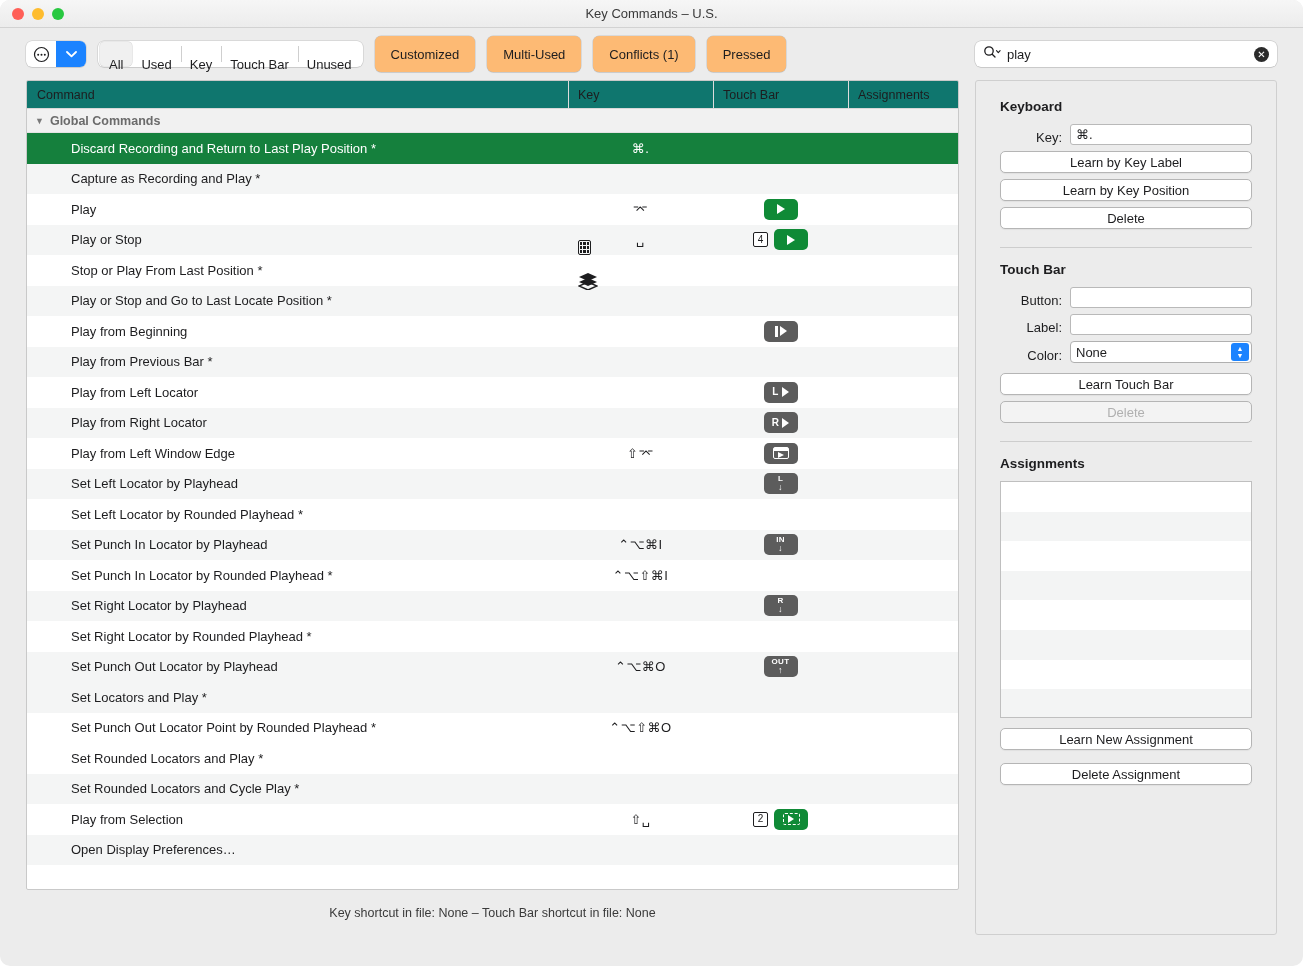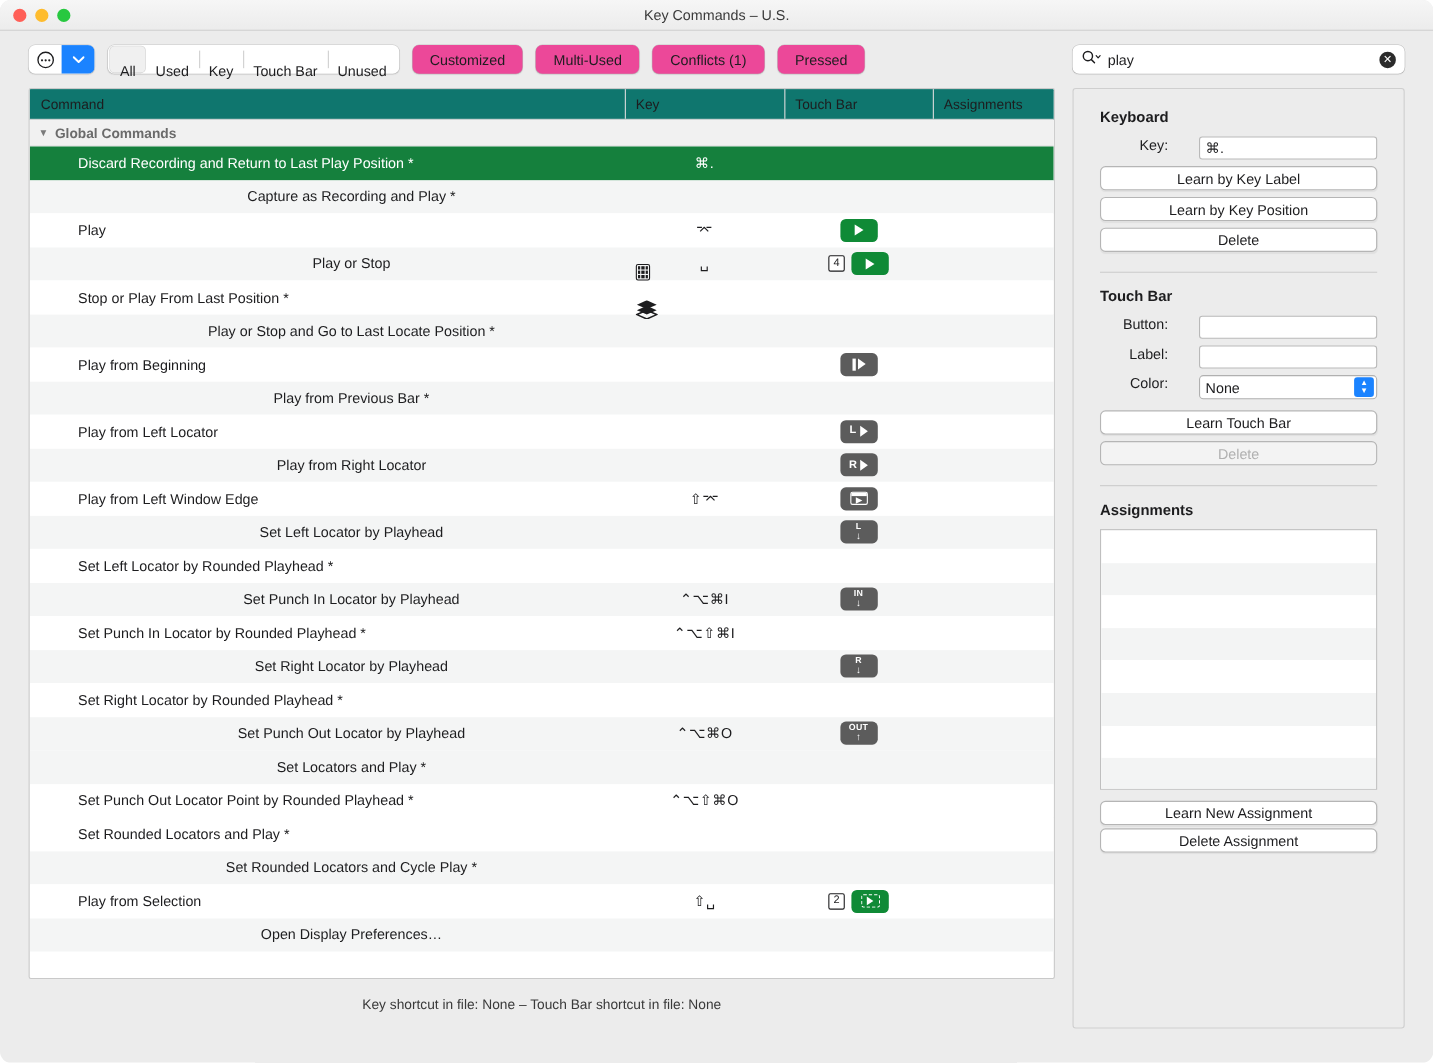--- a/index.html
+++ b/index.html
@@ -66,22 +66,22 @@
     padding: 12px 9px; height: 22px; line-height: 22px;
     border-radius: 4px; position: relative; white-space: nowrap;
   }
   .group .gitem.sel { background: #f0f0f0; box-shadow: 0 0 0 0.5px rgba(0,0,0,.18); }
   .group .gitem + .gitem::before {
     content: ""; position: absolute; left: 0; top: 4px; bottom: 4px;
     width: 1px; background: #cfcfcf;
   }
   .group .gitem.sel::before, .group .gitem.sel + .gitem::before { background: transparent; }
   .tbtn {
-    height: 26px; padding: 0 16px;
-    background: #ec4899; border-radius: 6px;
+    height: 36px; padding: 0 16px;
+    background: #fdba74; border-radius: 6px;
     box-shadow: 0 0 0 0.5px rgba(0,0,0,.16), 0 1px 1px rgba(0,0,0,.07);
     font-size: 13px; color: #1d1d1f;
     display: flex; align-items: center; white-space: nowrap;
   }
   .search {
     margin-left: auto;
     width: 302px; height: 26px;
     background: #ffffff; border-radius: 6px;
     box-shadow: 0 0 0 0.5px rgba(0,0,0,.2), 0 1px 1px rgba(0,0,0,.06);
     display: flex; align-items: center;
@@ -130,21 +130,21 @@
     padding-left: 8px; gap: 6px;
   }
   .chev { font-size: 9px; color: #7a7a7a; }
   .rows { flex: 1; overflow: hidden; }
   .row {
     display: flex; align-items: center;
     height: 30.5px;
     font-size: 13px; color: #1d1d1f;
   }
   .row.odd  { background: #ffffff; }
-  .row.even { background: #f4f5f5; text-align: center; }
+  .row.even { background: #f4f5f5; }
   .row.sel  { background: #15803d; color: #ffffff; }
   .cell-cmd { width: 541px; padding-left: 44px; white-space: nowrap; overflow: hidden; }
   .cell-key { width: 145px; display: flex; align-items: center; justify-content: center; gap: 4px; }
   .cell-tb  { width: 135px; display: flex; align-items: center; justify-content: center; }
   .cell-asg { flex: 1; display: flex; align-items: center; justify-content: flex-start; gap: 6px; padding-left: 18px; }
   .kglyph { font-size: 13px; letter-spacing: 0.5px; white-space: nowrap; }
   .mini-badge {
     display: inline-flex; align-items: center; justify-content: center;
     min-width: 15px; height: 15px; padding: 0 2px;
     border: 1px solid #1d1d1f; border-radius: 2px;
@@ -183,21 +183,21 @@
     width: 302px; min-width: 302px;
     background: #ececec;
     border: 1px solid #cfcfcf;
     border-radius: 3px;
     padding: 18px 24px 0 24px;
     display: flex; flex-direction: column;
     margin-top: 0;
     height: 855px;
   }
   .sect-title { font-size: 13.5px; font-weight: 700; color: #1d1d1f; margin-bottom: 10px; }
-  .field-row { display: flex; align-items: flex-start; margin-bottom: 6px; gap: 20px; }
+  .field-row { display: flex; align-items: flex-end; margin-bottom: 6px; }
   .field-label { font-size: 13px; color: #1d1d1f; text-align: right; width: 62px; margin-right: 8px; }
   .field-input {
     flex: 1; height: 21px; background: #ffffff;
     border: 1px solid #b9b9b9; border-radius: 3px;
     font-size: 13px; color: #1d1d1f;
     display: flex; align-items: center; padding: 0 5px;
   }
   .popup {
     flex: 1; height: 22px; background: #ffffff;
     border: 1px solid #b0b0b0; border-radius: 4px;
@@ -221,21 +221,21 @@
     margin-bottom: 6px;
   }
   .pbtn.disabled { color: #b0b0b0; background: #f3f3f3; box-shadow: none; }
   .divider { height: 1px; background: #cdcdcd; margin: 12px 0 14px 0; }
   .assign-list {
     border: 1px solid #bfbfbf; background: #ffffff;
     height: 237px; margin-bottom: 10px; overflow: hidden;
   }
   .assign-list .arow { height: 29.6px; }
   .assign-list .arow.even { background: #f3f4f4; }
-  .btn-sm { margin-bottom: 3px; }
+  .btn-sm { margin-bottom: 13px; }
 </style>
 </head>
 <body>
 
 <div class="window">
 
   <div class="titlebar">
     <div class="traffic">
       <div class="dot red"></div>
       <div class="dot yellow"></div>

